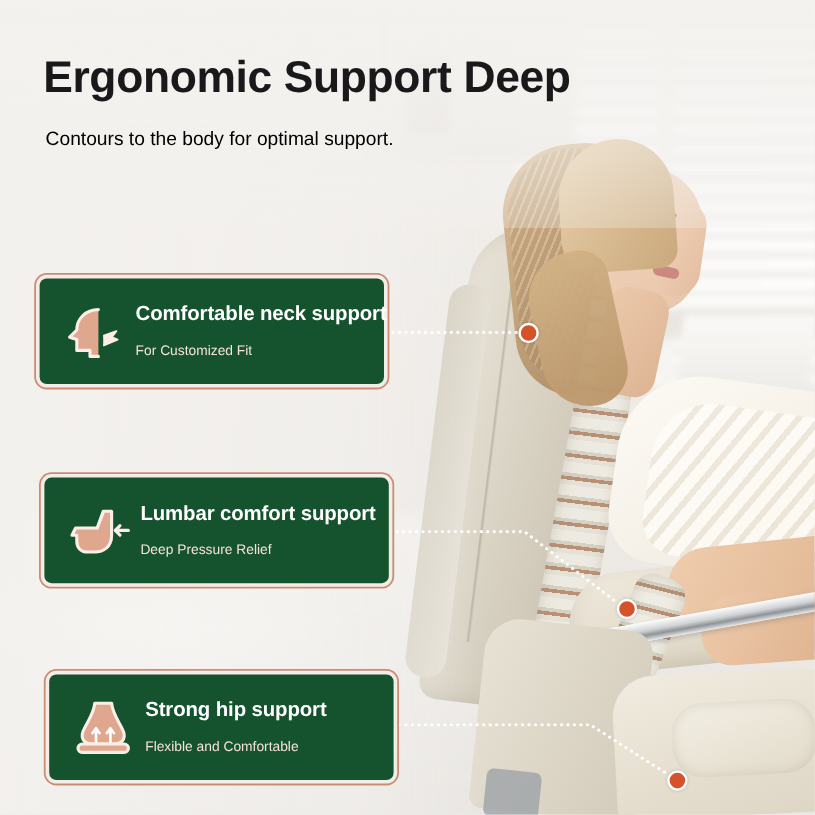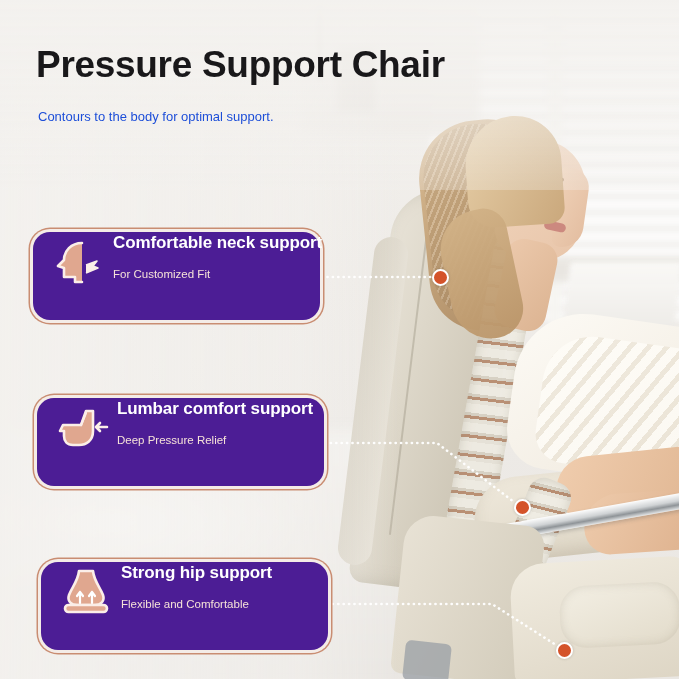--- a/index.html
+++ b/index.html
@@ -254,40 +254,40 @@
   }
 
   
   .title{
     position:absolute;left:36px;top:44px;
     font-size:37px;font-weight:bold;color:#19181a;
     letter-spacing:-.3px;white-space:nowrap;
   }
   .subtitle{
     position:absolute;left:38px;top:104px;width:330px;
-    font-size:13px;line-height:26px;color:#1d4ed8;
+    font-size:16px;line-height:26px;color:#000000;
   }
 
   
   .connectors{position:absolute;inset:0;pointer-events:none;}
   .dot{
     position:absolute;width:17px;height:17px;border-radius:50%;
     background:#d4532a;border:2.5px solid #ffffff;
     box-sizing:border-box;
     box-shadow:0 0 3px rgba(0,0,0,.18);
   }
 
   
   .card{
     position:absolute;
     width:287px;height:88px;
-    background:#4c1d95;
-    border-radius:17px;
+    background:#14532d;
+    border-radius:6px;
     box-shadow:0 0 0 3px #f4ece7, 0 0 0 4.5px #c98d72;
-    display:flex;
+    display:flex;align-items:center;
     box-sizing:border-box;
     padding-left:16px;
   }
   .card1{left:33px;top:232px;}
   .card2{left:37px;top:398px;}
   .card3{left:41px;top:562px;}
 
   .card-icon{
     width:58px;height:58px;flex:0 0 58px;
     display:flex;align-items:center;justify-content:center;
@@ -349,21 +349,21 @@
     <div class="armrest-knob"></div>
     <div class="lower-back"></div>
     <div class="seat-bottom"></div>
     <div class="seat-tuft"></div>
     <div class="chair-foot"></div>
 
     <div class="photo-soften"></div>
     <div class="veil-top"></div>
   </div>
 
-  <div class="title">Pressure Support Chair</div>
+  <div class="title">Ergonomic Support Deep</div>
   <div class="subtitle">Contours to the body for optimal support.</div>
 
   <svg class="connectors" width="679" height="679">
     <g stroke="#ffffff" stroke-width="2.6" stroke-linecap="round" stroke-dasharray="0.2 5.2" fill="none" opacity="0.95">
       <path d="M322 277 L432 277"></path>
       <path d="M320 443 L437 443 L514 502"></path>
       <path d="M322 604 L492 604 L556 645"></path>
     </g>
   </svg>
 

